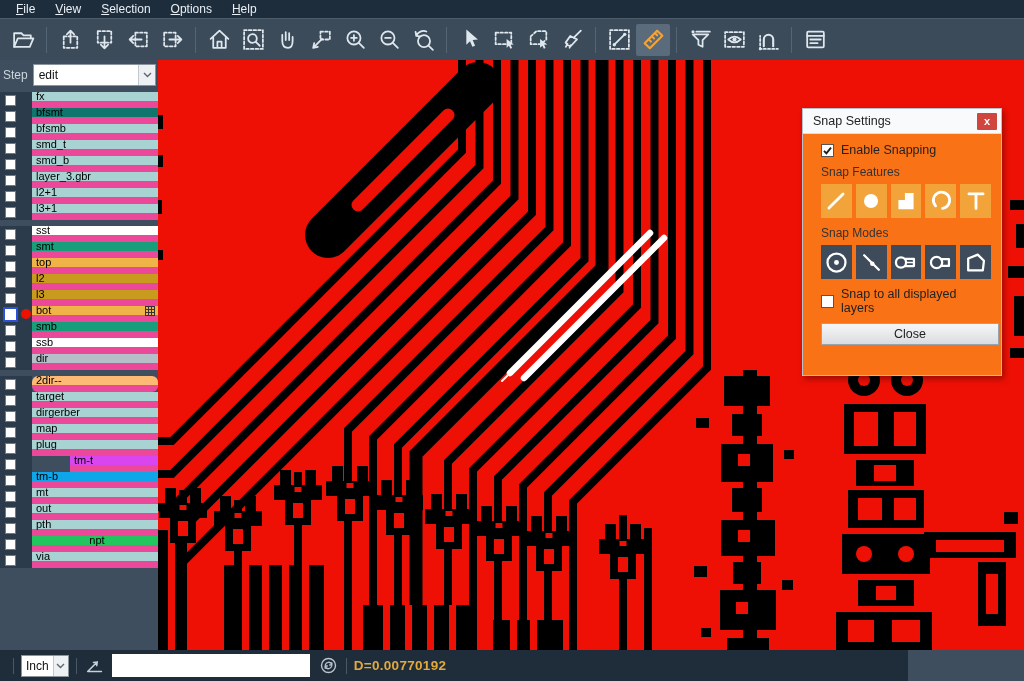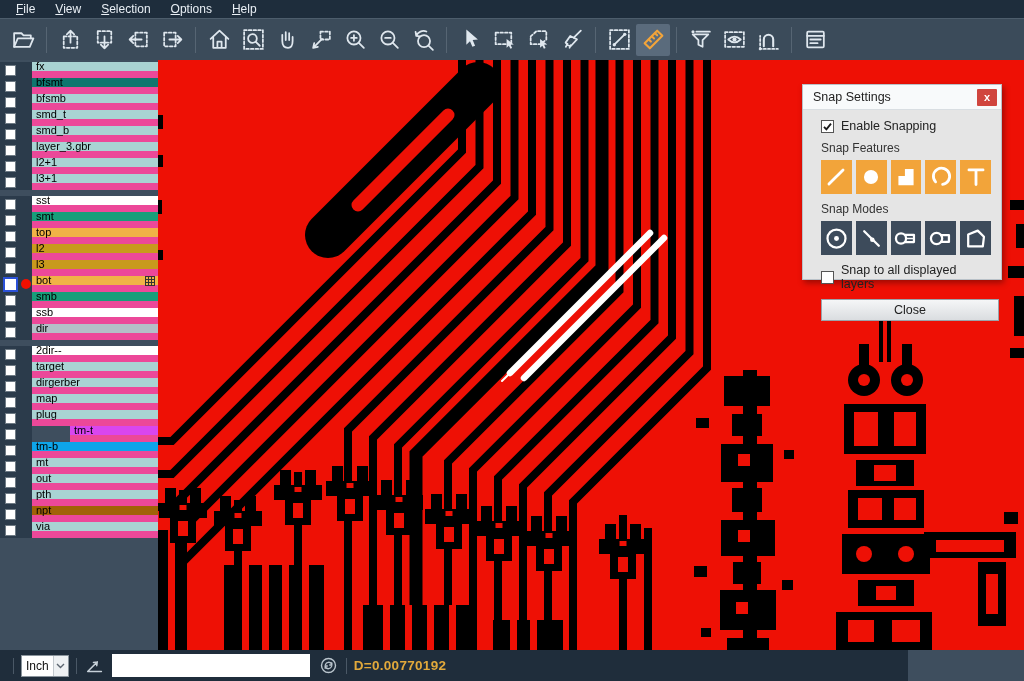--- a/index.html
+++ b/index.html
@@ -41,21 +41,21 @@
                  border-bottom:7px solid #ec4899; display:flex; align-items:center; }
   .layer-label .nm { flex:1; }
   .grid-ic { margin-right:3px; display:flex; }
   .coords { position:absolute; left:6px; bottom:8px; color:#c7d2db; font-size:13.5px; line-height:1.45; }
 
   
   .canvas { position:absolute; left:158px; top:60px; width:866px; height:590px; background:var(--pcb-red); z-index:1; }
   .canvas svg { display:block; }
 
   
-  .dialog { position:absolute; left:802px; top:84px; width:200px; height:196px; background:#e5e5e5;
+  .dialog { position:absolute; left:802px; top:108px; width:200px; height:268px; background:#f97316;
             border:1px solid #b9c1c8; box-shadow:2px 3px 6px rgba(0,0,0,.35); z-index:10; font-size:12px; }
   .dlg-title { height:25px; background:#f8fafb; border-bottom:1px solid #d9dee2; display:flex; align-items:center; }
   .dlg-title .txt { flex:1; padding-left:10px; color:#222; font-size:12.5px; }
   .dlg-x { width:20px; height:17px; background:#d0453e; color:#fff; font-size:11px; font-weight:bold;
            display:flex; align-items:center; justify-content:center; margin-right:4px; border-radius:1px; }
   .dlg-body { padding:9px 10px 0 10px;margin-left:8px; }
   .chk-row { display:flex; align-items:center; margin-bottom:8px; }
   .chk { width:13px; height:13px; background:#fff; border:1px solid #555; margin-right:7px; flex:none;
          display:flex; align-items:center; justify-content:center; }
   .chk-label { color:#222; font-size:12.5px; }
@@ -437,20 +437,31 @@
 
       <g stroke="#fff" stroke-linecap="round" fill="none">
         <line x1="352" y1="313" x2="492" y2="173" stroke-width="6.5"></line>
         <line x1="366" y1="318" x2="506" y2="178" stroke-width="6.5"></line>
         <line x1="344" y1="321" x2="352" y2="313" stroke-width="2"></line>
       </g>
     </svg>
   </div>
 
   <div class="sidebar">
+    <div class="step-row">
+      <span class="step-label">Step</span>
+      <div class="step-select">
+        <span class="val">edit</span>
+        <span class="chev">
+          <svg width="9" height="6" viewBox="0 0 9 6">
+              <path d="M1 1 L4.5 4.5 L8 1" fill="none" stroke="#5c6670" stroke-width="1.4"></path>
+            </svg>
+        </span>
+      </div>
+    </div>
     <div class="layer-list">
         <div class="layer-group">
           <div class="layer-row">
             <div class="cb-cell">
               <span class="cb"></span>
             </div>
             <div class="ind-cell"></div>
             <div class="layer-label" style="background: rgb(169, 211, 211);">
               <span class="nm">fx</span>
             </div>
@@ -609,21 +620,21 @@
               <span class="nm">dir</span>
             </div>
           </div>
         </div>
         <div class="layer-group">
           <div class="layer-row">
             <div class="cb-cell">
               <span class="cb"></span>
             </div>
             <div class="ind-cell"></div>
-            <div class="layer-label" style="background: #ffffff;">
+            <div class="layer-label" style="background: #fdba74; border-radius: 6px;">
               <span class="nm">2dir--</span>
             </div>
           </div>
           <div class="layer-row">
             <div class="cb-cell">
               <span class="cb"></span>
             </div>
             <div class="ind-cell"></div>
             <div class="layer-label" style="background: rgb(169, 211, 211);">
               <span class="nm">target</span>
@@ -699,21 +710,21 @@
             <div class="ind-cell"></div>
             <div class="layer-label" style="background: rgb(169, 211, 211);">
               <span class="nm">pth</span>
             </div>
           </div>
           <div class="layer-row">
             <div class="cb-cell">
               <span class="cb"></span>
             </div>
             <div class="ind-cell"></div>
-            <div class="layer-label" style="background: #a16207;">
+            <div class="layer-label" style="background: #22c55e; text-align: center;">
               <span class="nm">npt</span>
             </div>
           </div>
           <div class="layer-row">
             <div class="cb-cell">
               <span class="cb"></span>
             </div>
             <div class="ind-cell"></div>
             <div class="layer-label" style="background: rgb(169, 211, 211);">
               <span class="nm">via</span>

